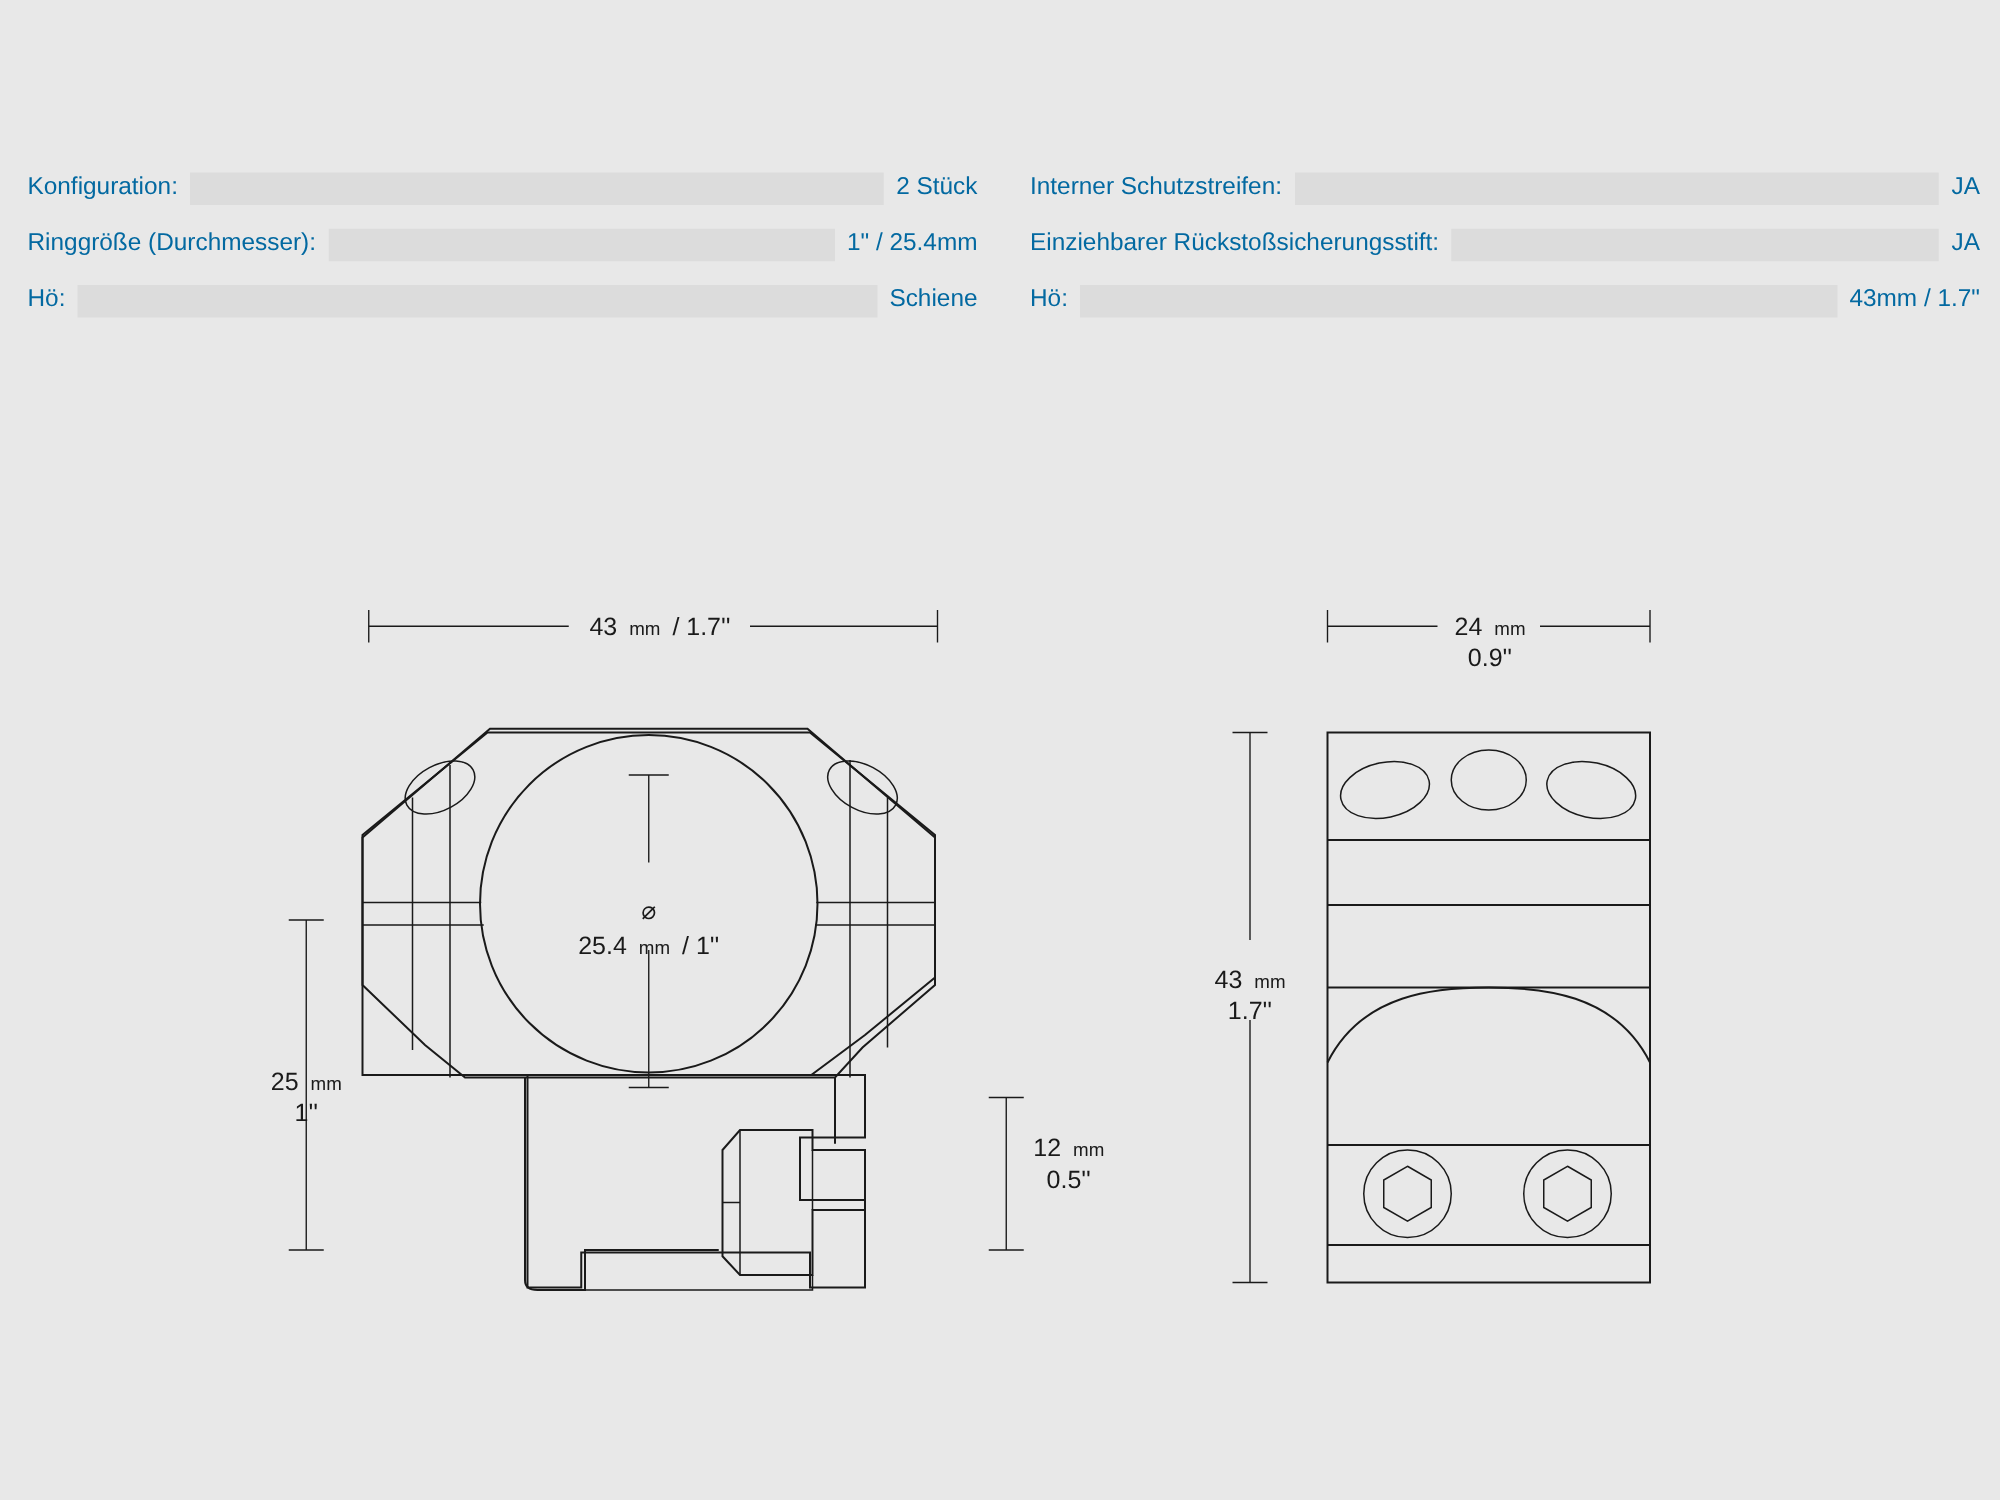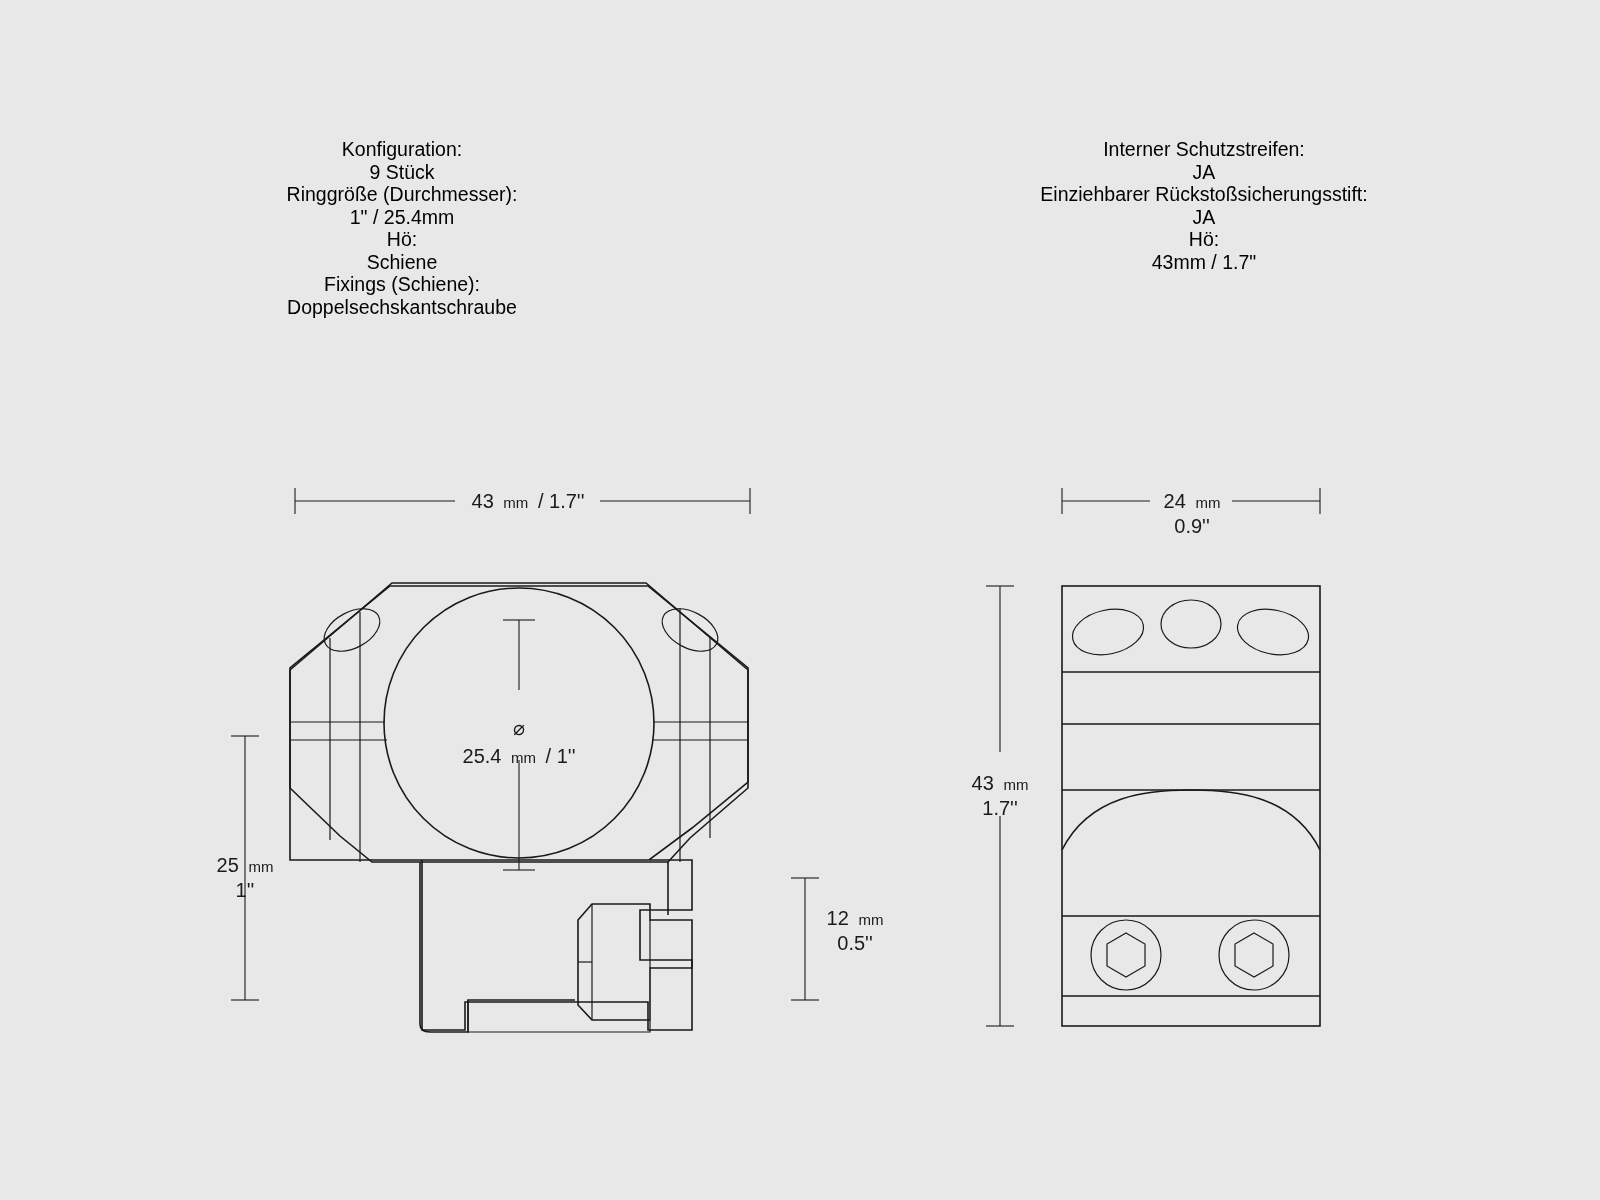--- a/index.html
+++ b/index.html
@@ -17,26 +17,25 @@
     top:138px;
     left:0;
     width:1600px;
     display:flex;
   }
   .spec-col{width:760px;}
   .spec-col.left{margin-left:22px;}
   .spec-col.right{margin-left:42px;}
   .spec-row{
     display:flex;
-    align-items:center;
+    align-items:flex-start;
     height:30px;
     margin-bottom:15px;
     font-size:19.5px;
-    color:#000000;
-    flex-direction:column;
+    color:#0369a1;
   }
   .spec-label{white-space:nowrap;}
   .spec-fill{
     flex:1 1 auto;
     height:26px;
     background:#dcdcdc;
     margin:0 10px;
   }
   .spec-value{white-space:nowrap;}
 
@@ -55,36 +54,31 @@
 </style>
 </head>
 <body>
 
 <div class="specs">
 
   <div class="spec-col left">
     <div class="spec-row">
       <span class="spec-label">Konfiguration:</span>
       <span class="spec-fill"></span>
-      <span class="spec-value">9 Stück</span>
+      <span class="spec-value">2 Stück</span>
     </div>
     <div class="spec-row">
       <span class="spec-label">Ringgröße (Durchmesser):</span>
       <span class="spec-fill"></span>
       <span class="spec-value">1" / 25.4mm</span>
     </div>
     <div class="spec-row">
       <span class="spec-label">Hö:</span>
       <span class="spec-fill"></span>
       <span class="spec-value">Schiene</span>
-    </div>
-    <div class="spec-row">
-      <span class="spec-label">Fixings (Schiene):</span>
-      <span class="spec-fill"></span>
-      <span class="spec-value">Doppelsechskantschraube</span>
     </div>
   </div>
 
   <div class="spec-col right">
     <div class="spec-row">
       <span class="spec-label">Interner Schutzstreifen:</span>
       <span class="spec-fill"></span>
       <span class="spec-value">JA</span>
     </div>
     <div class="spec-row">

